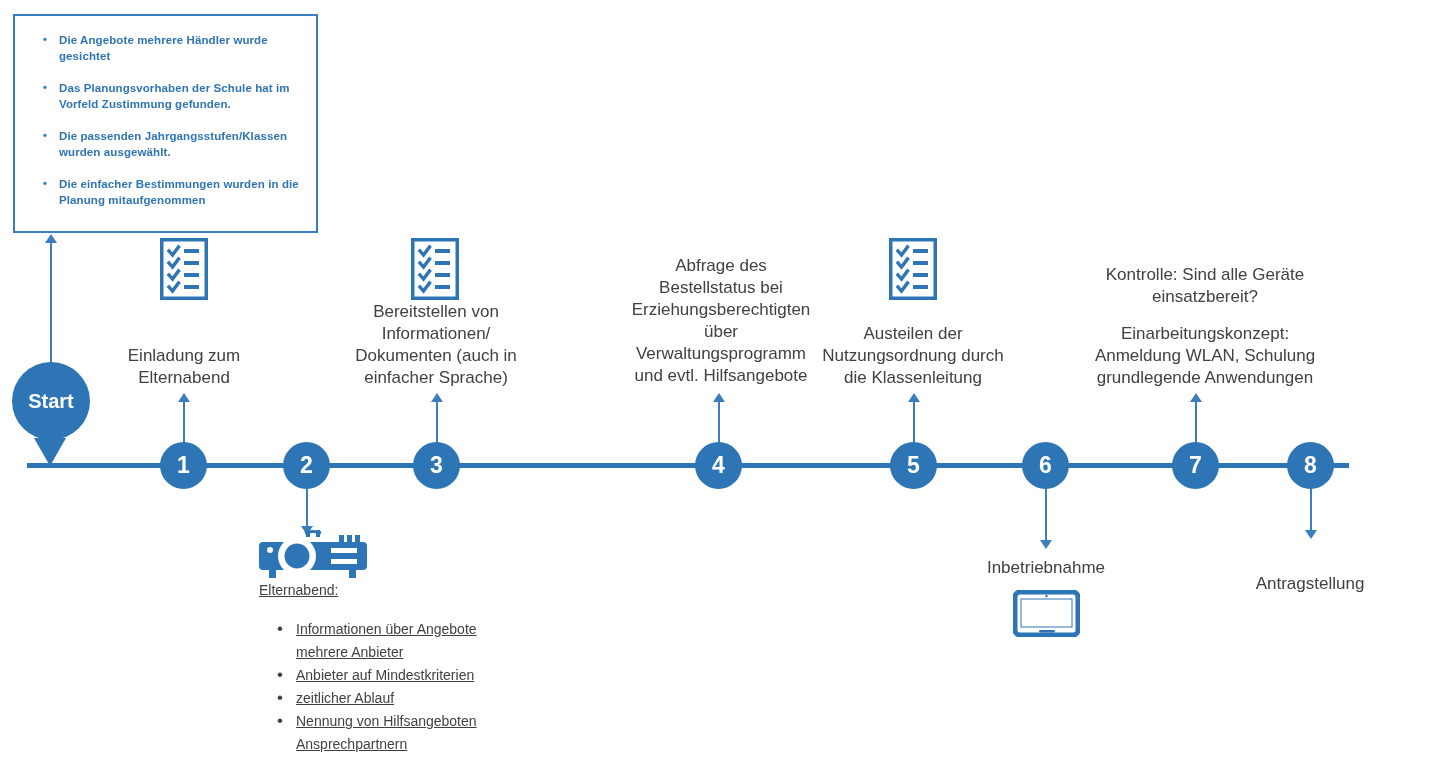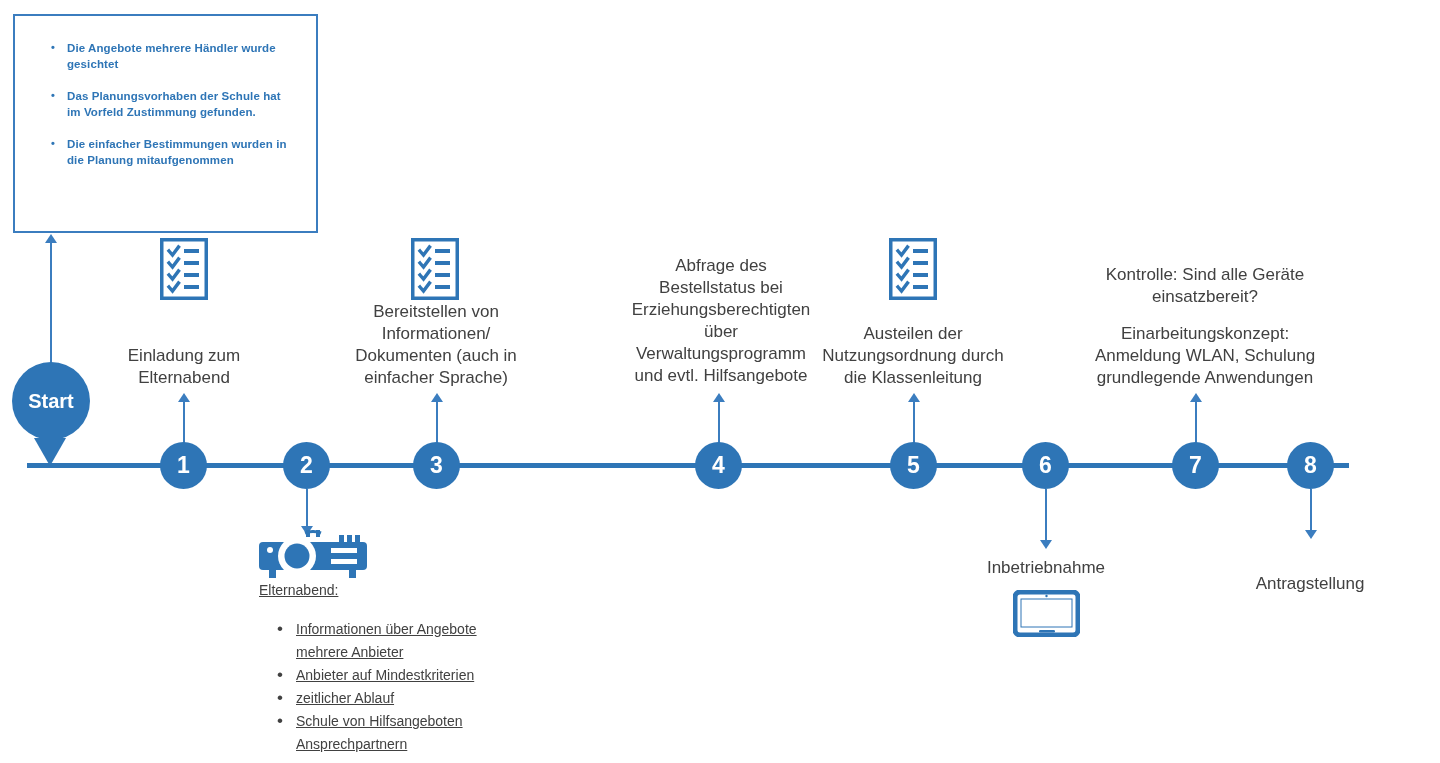--- a/index.html
+++ b/index.html
@@ -14,21 +14,21 @@
 
   
   .callout{
     position:absolute;
     left:13px;top:14px;width:305px;height:219px;
     border:2px solid #3B7DBF;
     background:#ffffff;
     box-sizing:border-box;
     padding:12px 10px 0 10px;
   }
-  .callout-list{list-style:none;margin:12px;padding:0;}
+  .callout-list{list-style:none;margin:4px;padding:0;}
   .callout-list li{
     position:relative;
     color:#2E75B6;
     font-size:11.5px;
     font-weight:bold;
     line-height:16px;
     padding-left:30px;
     margin-bottom:16px;
     letter-spacing:0.1px;
   }
@@ -108,20 +108,21 @@
 </style>
 </head>
 <body>
 
 <div id="stage">
 
   <div class="callout">
     <ul class="callout-list">
       <li>Die Angebote mehrere Händler wurde gesichtet</li>
       <li>Das Planungsvorhaben der Schule hat im Vorfeld Zustimmung gefunden.</li>
+      <li>Die passenden Jahrgangsstufen/Klassen wurden ausgewählt.</li>
       <li>Die einfacher Bestimmungen wurden in die Planung mitaufgenommen</li>
     </ul>
   </div>
 
   <div class="conn" style="left:50px;top:243px;height:120px;"></div>
   <div class="arrow-up" style="left:45px;top:234px;"></div>
 
   <div class="axis"></div>
 
   <div class="start-node">
@@ -177,21 +178,21 @@
       <rect x="90" y="40" width="7" height="8" fill="#2E75B6"></rect>
     </svg>
   </div>
   <div class="sub-block" style="left:259px;top:579px;width:320px;">
     <div class="sub-title">Elternabend:</div>
     <ul class="sub-list">
       <li style="white-space:pre-line;">Informationen über Angebote
 mehrere Anbieter</li>
       <li style="white-space:pre-line;">Anbieter auf Mindestkriterien</li>
       <li style="white-space:pre-line;">zeitlicher Ablauf</li>
-      <li style="white-space:pre-line;">Schule von Hilfsangeboten
+      <li style="white-space:pre-line;">Nennung von Hilfsangeboten
 Ansprechpartnern</li>
     </ul>
   </div>
 
   <div class="icon" style="left:411px;top:238px;">
     <svg width="48" height="62" viewBox="0 0 48 62">
       <rect x="1" y="1" width="46" height="60" fill="#ffffff" stroke="#2E75B6" stroke-width="5"></rect>
       <g fill="none" stroke="#2E75B6" stroke-width="3.4" stroke-linecap="square">
         <polyline points="9,13 12.5,17 18.5,9"></polyline>
         <polyline points="9,25 12.5,29 18.5,21"></polyline>

